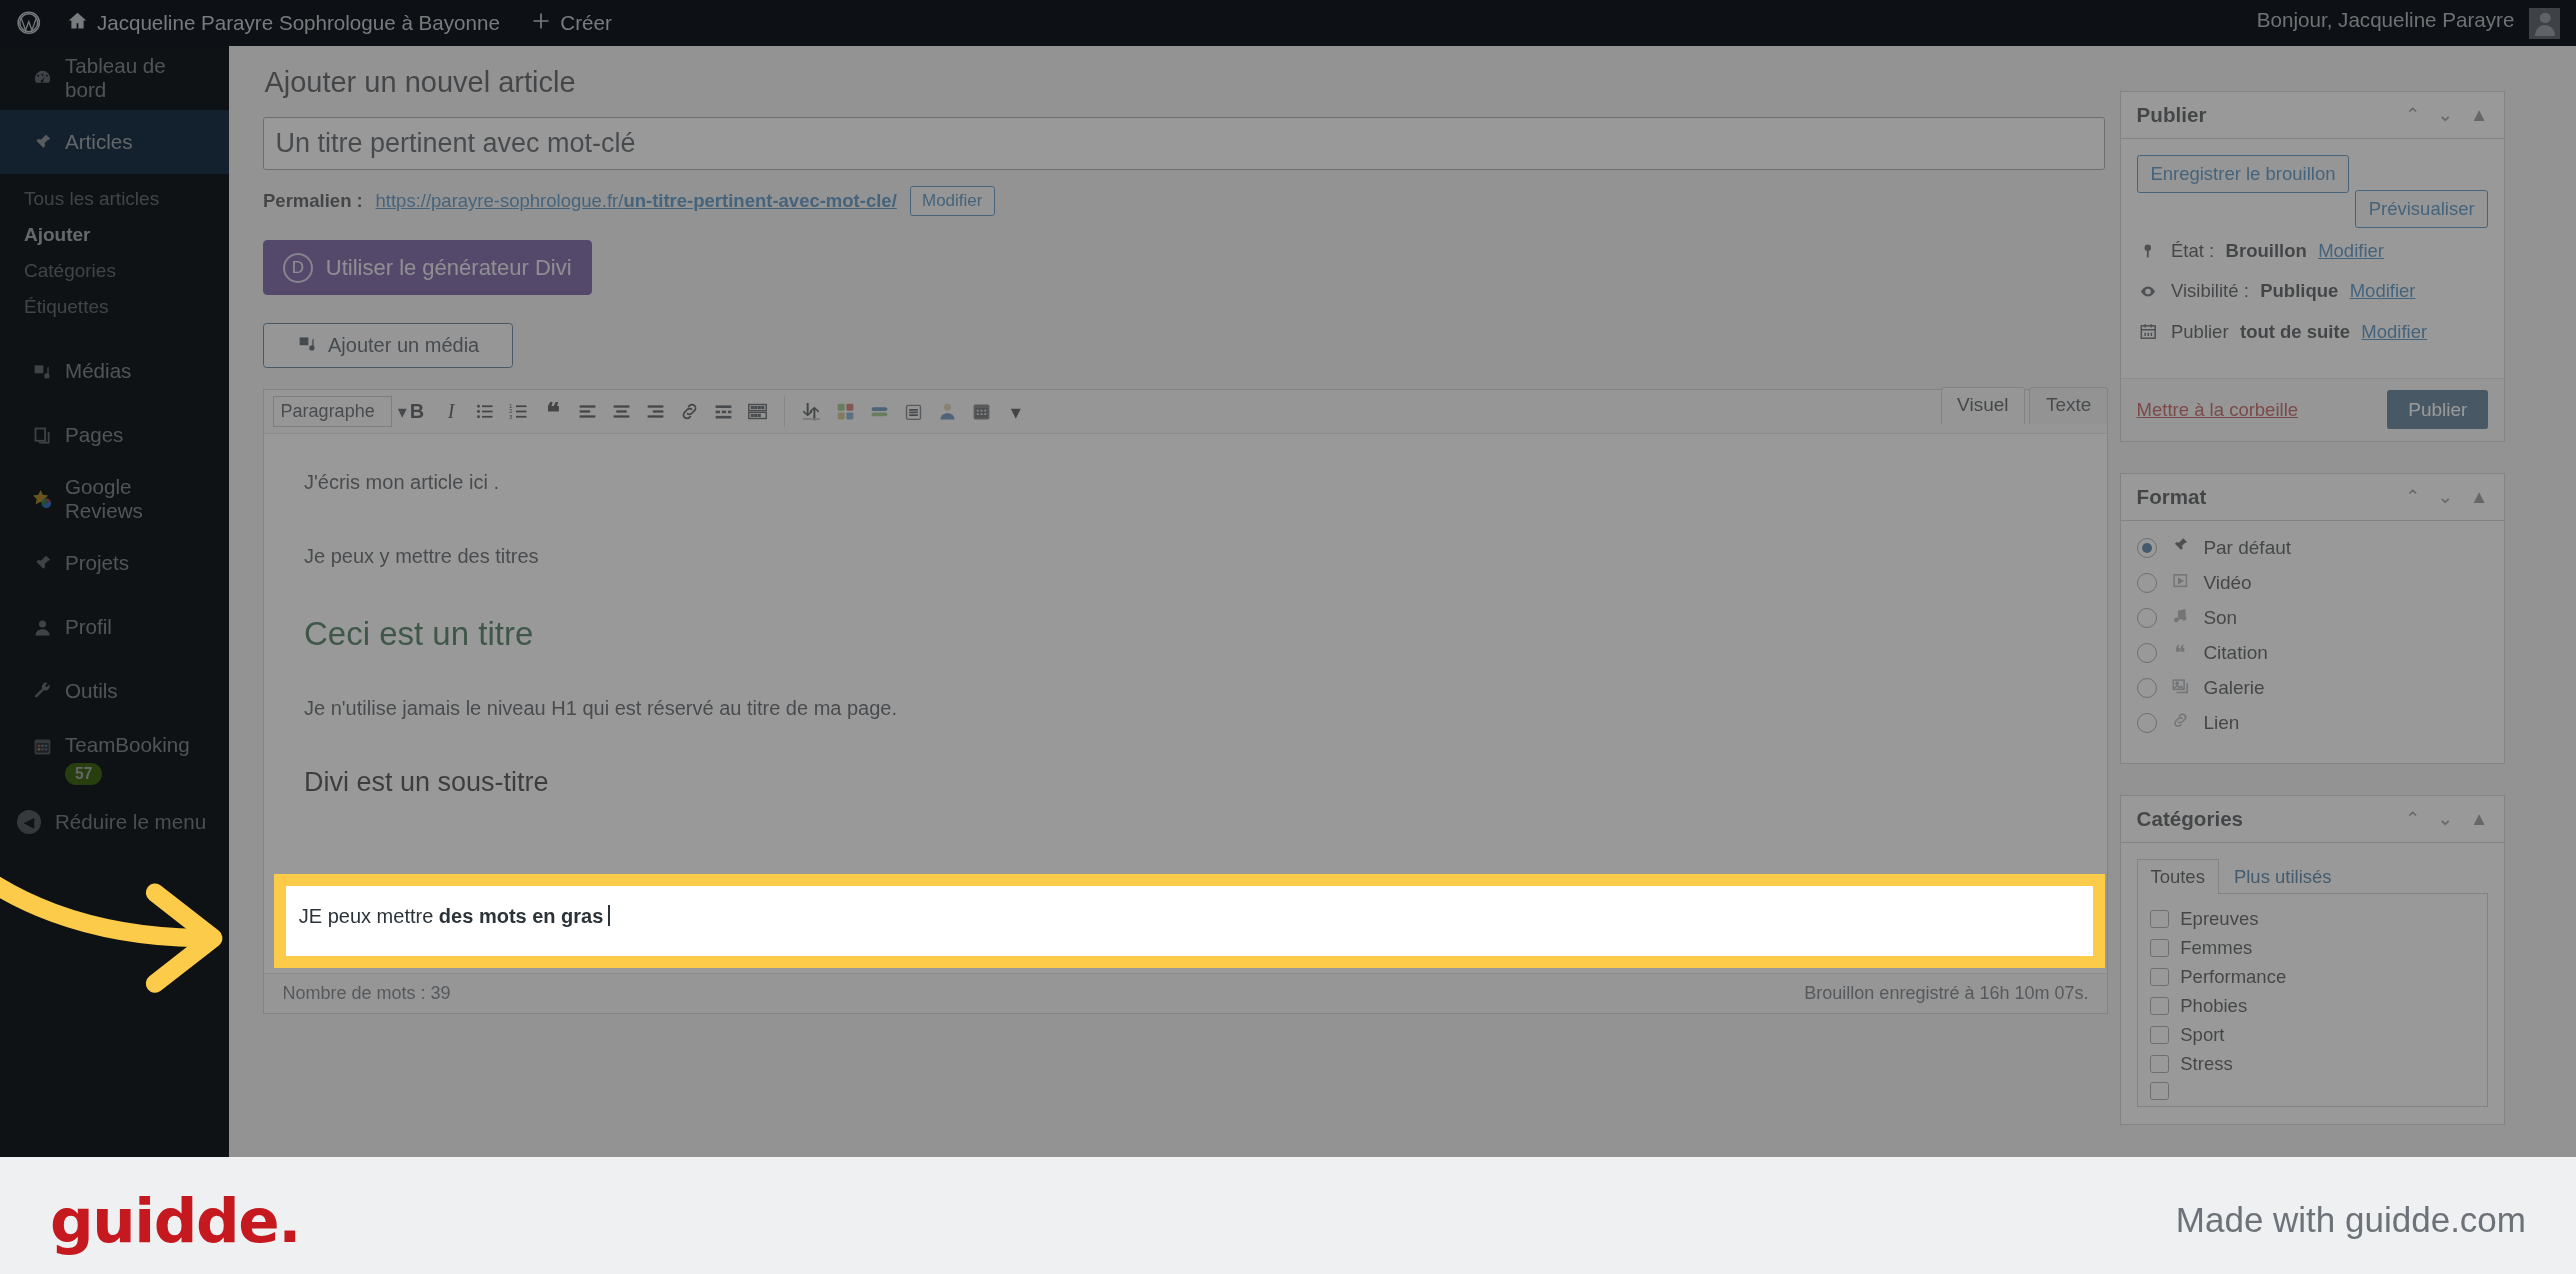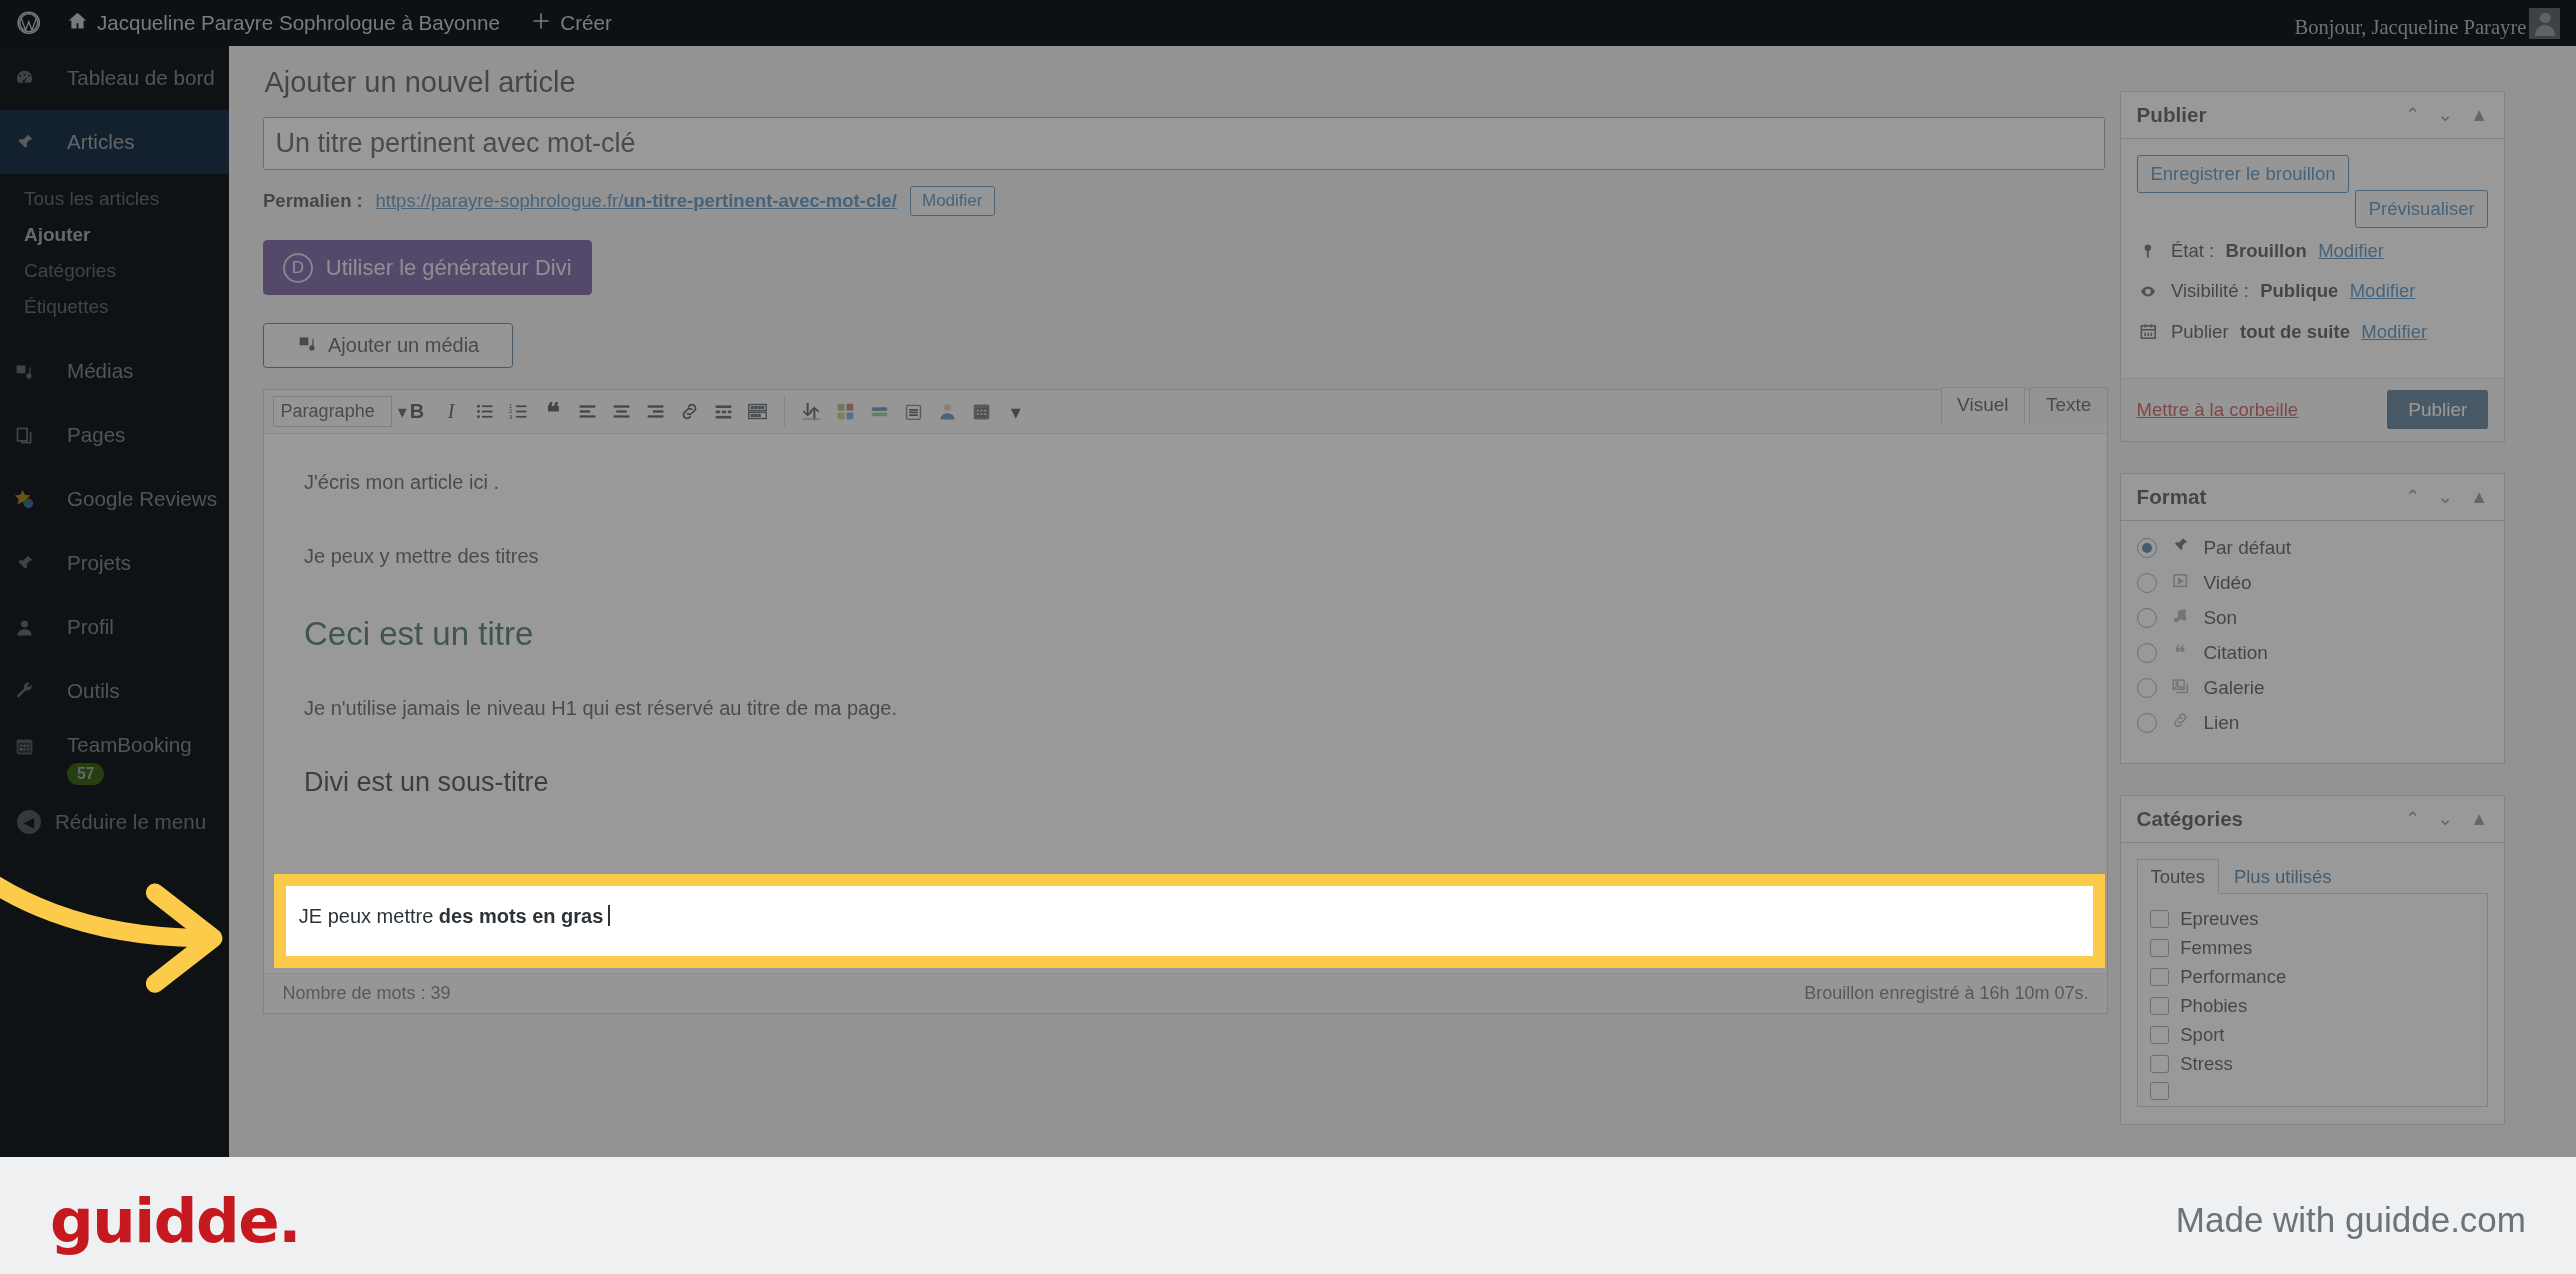--- a/index.html
+++ b/index.html
@@ -15,38 +15,38 @@
   .wp-screen { position: absolute; left:0; top:0; width:2576px; height:1157px; background:#f0f0f1; }
 
   
   .adminbar {
     position:absolute; left:0; top:0; width:2576px; height:46px;
     background:#101317; display:flex; align-items:center; color:#a7aaad;
     font-size:20.6px; z-index:40;
   }
   .ab-item { display:flex; align-items:center; gap:9.2px; padding:0 15.6px; height:46px; color:#b5b8bb; }
   .ab-wplogo { padding-left:15.6px; padding-right:10px; }
-  .ab-right { margin-left:auto; display:flex; align-items:flex-end; gap:3px; padding-right:15.6px;font-family:Liberation Serif, serif; }
+  .ab-right { margin-left:auto; display:flex; align-items:flex-start; gap:15px; padding-right:15.6px; }
   .avatar-box { width:31px; height:31px; background:#5b5f63; display:block; position:relative; }
   .avatar-box:after{
     content:""; position:absolute; left:50%; top:5px; transform:translateX(-50%);
     width:10.6px; height:10.6px; border-radius:50%; background:#8f9396;
     box-shadow:0 14px 0 -1.4px #8f9396;
   }
   .avatar-box:before{
     content:""; position:absolute; left:50%; bottom:2.1px; transform:translateX(-50%);
     width:20px; height:11.4px; border-radius:10px 10px 0 0; background:#8f9396;
   }
 
   
   .adminmenu {
     position:absolute; left:0; top:46px; width:229px; height:1111px;
     background:#16191c; z-index:35; color:#9a9d9f; font-size:20.6px;
   }
-  .menu-top { display:flex; align-items:center; gap:29px; height:64px; padding:0 11px; color:#a8abad; }
+  .menu-top { display:flex; align-items:center; gap:9px; height:64px; padding:0 29px; color:#a8abad; }
   .menu-top.current { background:#1f3a56; color:#cfd2d4; }
   .menu-ico { width:27px; height:27px; display:flex; align-items:center; justify-content:center; font-size:21px; color:#80848a; flex:none; }
   .menu-top.current .menu-ico { color:#b9bcbe; }
   .submenu { padding:7px 0 14px 0; background:#16191c; }
   .submenu a { display:block; padding:7px 17px 7px 24px; font-size:19px; color:#85888b; text-decoration:none; }
   .submenu a.cur { color:#d7dadc; font-weight:bold; }
   .badge-count {
     display:inline-block; background:#4d7c0f; color:#cfd2d4; border-radius:12.8px;
     font-size:15.6px; font-weight:bold; padding:2.1px 10px; margin-top:6px;
   }

